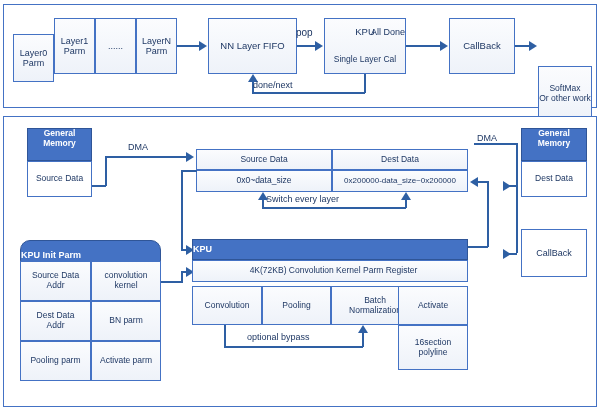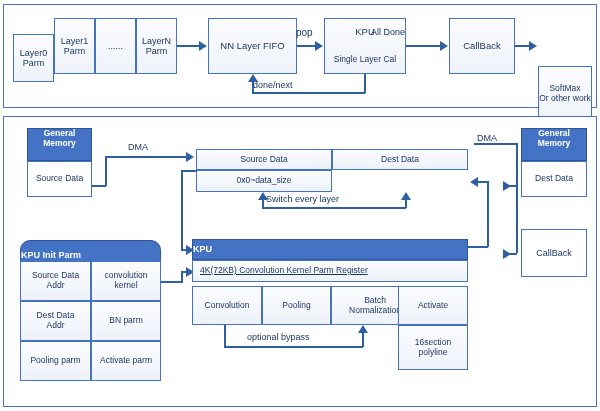--- a/index.html
+++ b/index.html
@@ -107,20 +107,23 @@
 
   <div class="box" style="left:196px;top:149px;width:136px;height:21px;font-size:8.5px;">
     <span>Source Data</span>
   </div>
   <div class="box" style="left:332px;top:149px;width:136px;height:21px;font-size:8.5px;">
     <span>Dest Data</span>
   </div>
   <div class="box" style="left:196px;top:170px;width:136px;height:22px;font-size:8.5px;">
     <span>0x0~data_size</span>
   </div>
+  <div class="box" style="left:332px;top:170px;width:136px;height:22px;font-size:8px;">
+    <span>0x200000-data_size~0x200000</span>
+  </div>
 
   <div class="ln lnh" style="left:262px;top:207px;width:144px;"></div>
   <div class="ln lnv" style="left:262px;top:200px;height:8px;"></div>
   <div class="ln lnv" style="left:405px;top:200px;height:8px;"></div>
   <div class="ar ar-u" style="left:258px;top:192px;"></div>
   <div class="ar ar-u" style="left:401px;top:192px;"></div>
   <div class="lbl" style="left:266px;top:194px;font-size:9px;">Switch every layer</div>
 
   <div class="ln lnh" style="left:474px;top:143px;width:43px;"></div>
   <div class="ln lnv" style="left:516px;top:143px;height:110px;"></div>
@@ -178,21 +181,21 @@
   <div class="ar ar-r" style="left:186px;top:267px;"></div>
 
   <div class="ln lnv" style="left:181px;top:170px;height:80px;"></div>
   <div class="ln lnh" style="left:181px;top:170px;width:16px;"></div>
   <div class="ln lnh" style="left:181px;top:249px;width:5px;"></div>
   <div class="ar ar-r" style="left:186px;top:245px;"></div>
 
   <div class="hdr" style="left:192px;top:239px;width:276px;height:21px;font-size:9px;">
     <span>KPU</span>
   </div>
-  <div class="box" style="left:192px;top:260px;width:276px;height:22px;font-size:8.5px;justify-content:flex-start;padding-left:7px;text-decoration:underline;">
+  <div class="box" style="left:192px;top:260px;width:276px;height:22px;font-size:8.5px;justify-content:center;padding-left:7px;">
     <span>4K(72KB) Convolution Kernel Parm Register</span>
   </div>
 
   <div class="box" style="left:192px;top:286px;width:70px;height:39px;font-size:8.5px;">
     <span>Convolution</span>
   </div>
   <div class="box" style="left:262px;top:286px;width:69px;height:39px;font-size:8.5px;">
     <span>Pooling</span>
   </div>
   <div class="box" style="left:331px;top:286px;width:88px;height:39px;font-size:8.5px;flex-direction:column;">

